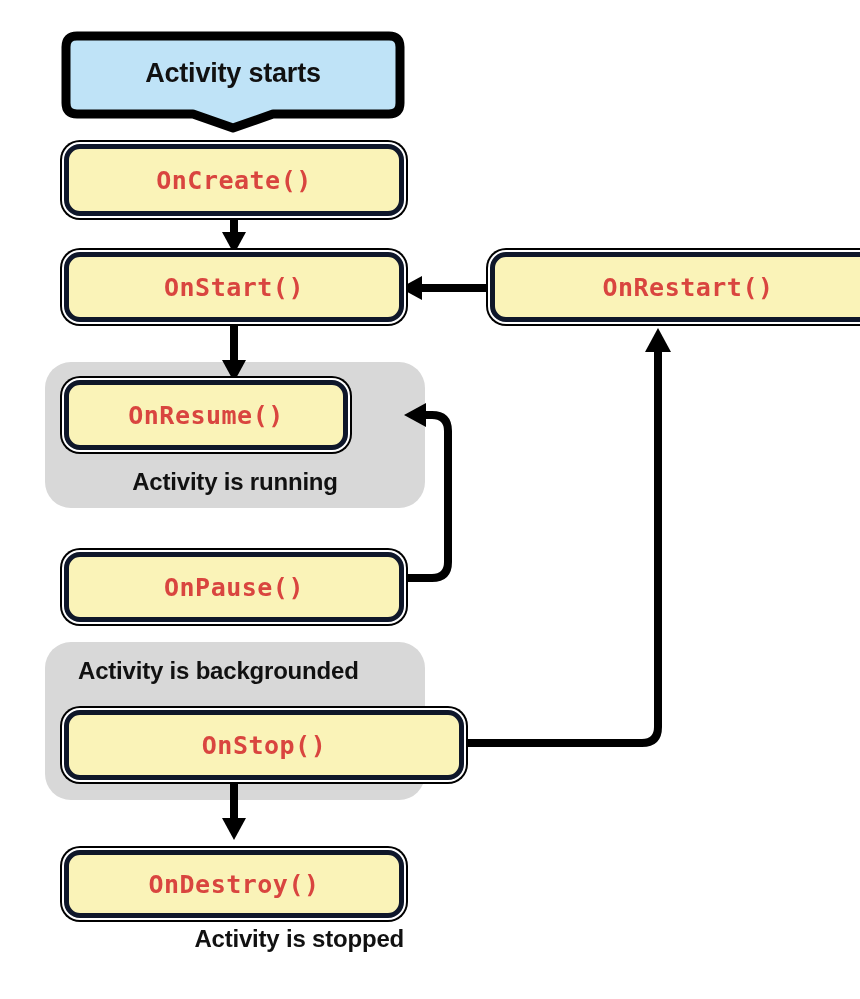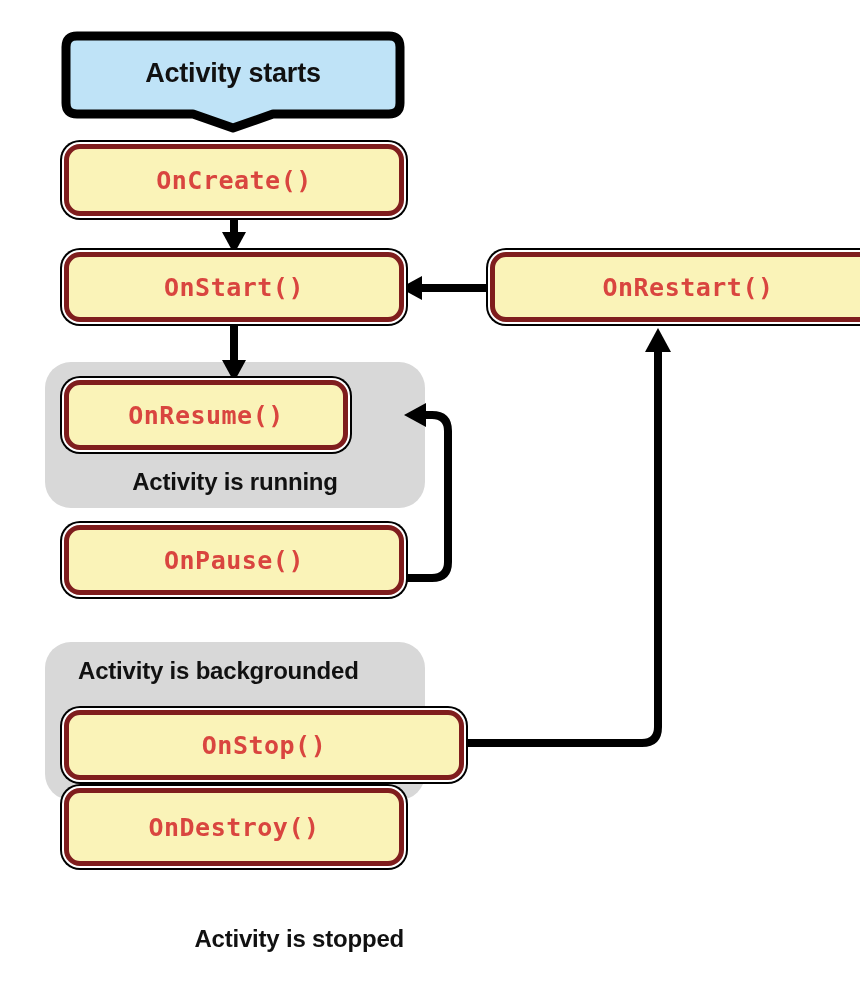--- a/index.html
+++ b/index.html
@@ -37,21 +37,21 @@
     position: absolute;
     background: #d8d8d8;
     border-radius: 26px;
   }
 
   
   .method-node {
     position: absolute;
     box-sizing: border-box;
     background: #faf3b8;
-    border: 5px solid #7f1d1d;
+    border: 5px solid #0f172a;
     border-radius: 16px;
     box-shadow: 0 0 0 2px #ffffff, 0 0 0 4px #000000;
     display: flex;
     align-items: center;
     justify-content: center;
   }
   .method-node .method-label {
     font-family: "DejaVu Sans Mono", monospace;
     font-weight: bold;
     font-size: 25px;
@@ -165,29 +165,29 @@
     </div>
 
     <div class="method-node" id="node-onstart" style="left:64px; top:252px; width:340px; height:70px;text-align:center;">
       <span class="method-label">OnStart()</span>
     </div>
 
     <div class="method-node" id="node-onresume" style="left:64px; top:380px; width:284px; height:70px;">
       <span class="method-label">OnResume()</span>
     </div>
 
-    <div class="method-node" id="node-onpause" style="left:64px; top:525px; width:340px; height:70px;">
+    <div class="method-node" id="node-onpause" style="left:64px; top:552px; width:340px; height:70px;">
       <span class="method-label">OnPause()</span>
     </div>
 
     <div class="method-node" id="node-onstop" style="left:64px; top:710px; width:400px; height:70px;">
       <span class="method-label">OnStop()</span>
     </div>
 
-    <div class="method-node" id="node-ondestroy" style="left:64px; top:788px; width:340px; height:78px;">
+    <div class="method-node" id="node-ondestroy" style="left:64px; top:850px; width:340px; height:68px;">
       <span class="method-label">OnDestroy()</span>
     </div>
 
     <div class="method-node" id="node-onrestart" style="left:490px; top:252px; width:396px; height:70px;">
       <span class="method-label">OnRestart()</span>
     </div>
   </div>
 
   <div class="layer" id="label-layer">
     <div class="caption" id="caption-running" style="left:45px; top:468px; width:380px; text-align:center;">Activity is running</div>

